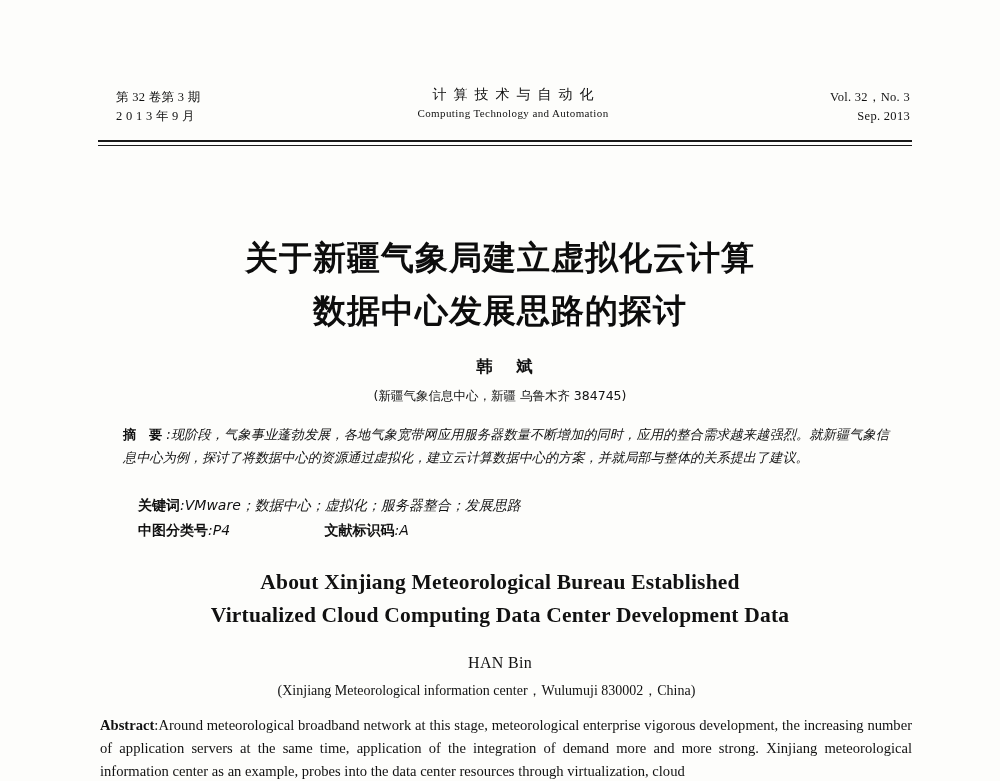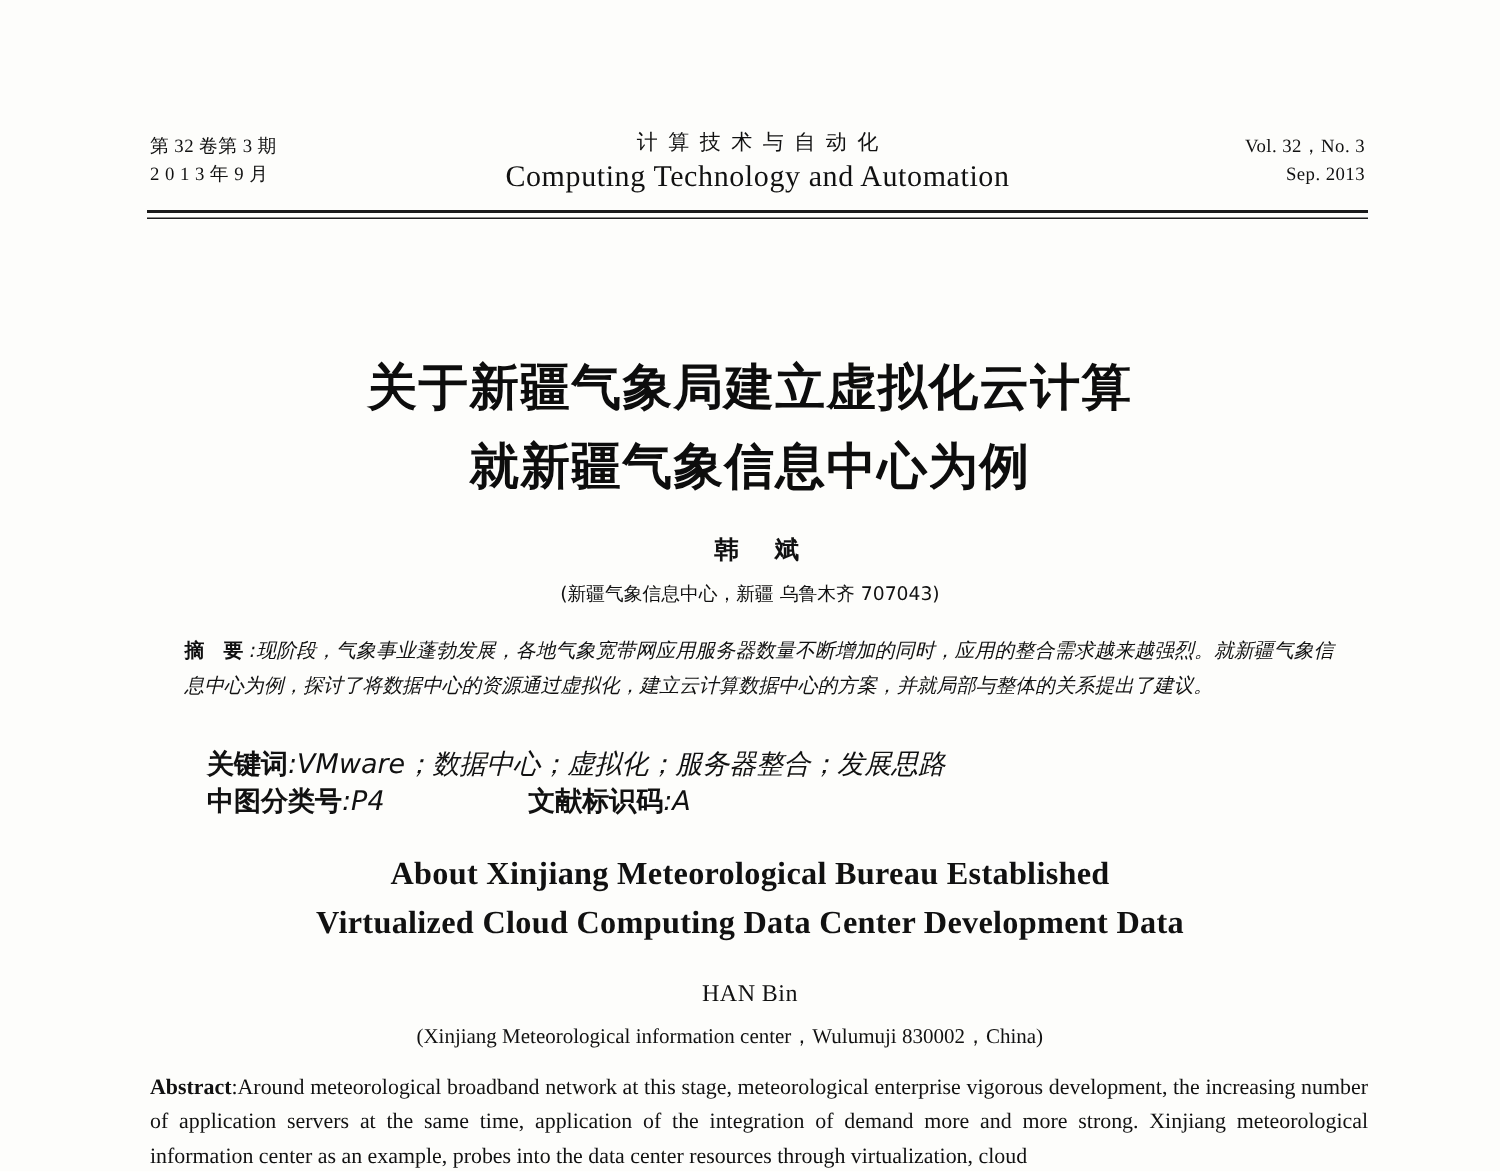--- a/index.html
+++ b/index.html
@@ -29,35 +29,35 @@
     display: flex;
     align-items: flex-start;
     justify-content: space-between;
   }
   .hdr-left, .hdr-right {
     font-size: 12.5px;
     line-height: 1.55;
     letter-spacing: 0.3px;
     white-space: nowrap;
   }
-  .hdr-left { width: 150px; }
+  .hdr-left { width: 150px; margin-left: 16px; }
   .hdr-right { width: 150px; text-align: right; }
   .hdr-center {
     flex: 1;
     text-align: center;
     margin-top: -2px;
   }
   .hdr-cn {
     font-family: "DejaVu Sans", sans-serif;
     font-size: 14px;
     letter-spacing: 7px;
     padding-left: 7px;
   }
   .hdr-en {
-    font-size: 20px;
+    font-size: 11px;
     font-family: "Liberation Serif", serif;
     letter-spacing: 0.4px;
     margin-top: 3px;
   }
   .rule-double {
     position: absolute;
     left: 98px;
     top: 140px;
     width: 814px;
     border-top: 2.2px solid #1a1a1a;
@@ -121,21 +121,21 @@
     font-style: italic;
   }
   .abs-cn .lbl {
     font-style: normal;
     font-weight: bold;
     letter-spacing: 4px;
   }
   .kw-cn, .cls-cn {
     position: absolute;
     font-family: "DejaVu Sans", sans-serif;
-    font-size: 18px;
+    font-size: 14px;
     font-style: italic;
   }
   .kw-cn { left: 138px; top: 497px; }
   .cls-cn { left: 138px; top: 522px; width: 700px; }
   .cls-cn .doc { margin-left: 90px; }
   .kw-cn .lbl, .cls-cn .lbl {
     font-style: normal;
     font-weight: bold;
   }
   
@@ -199,25 +199,25 @@
       <div>Vol. 32，No. 3</div>
       <div>Sep. 2013</div>
     </div>
   </div>
 
   <div class="rule-double"></div>
 
 
   <div class="title-cn">
     <div>关于新疆气象局建立虚拟化云计算</div>
-    <div>就新疆气象信息中心为例</div>
+    <div>数据中心发展思路的探讨</div>
   </div>
 
   <div class="author-cn">韩 斌</div>
-  <div class="affil-cn">(新疆气象信息中心，新疆 乌鲁木齐 707043)</div>
+  <div class="affil-cn">(新疆气象信息中心，新疆 乌鲁木齐 384745)</div>
 
   <div class="abs-cn">
     <span class="lbl">摘 要</span><span>:</span><span>现阶段，气象事业蓬勃发展，各地气象宽带网应用服务器数量不断增加的同时，应用的整合需求越来越强烈。就新疆气象信息中心为例，探讨了将数据中心的资源通过虚拟化，建立云计算数据中心的方案，并就局部与整体的关系提出了建议。</span>
   </div>
 
   <div class="kw-cn">
     <span class="lbl">关键词</span><span>:</span><span>VMware；数据中心；虚拟化；服务器整合；发展思路</span>
   </div>
 
   <div class="cls-cn">

